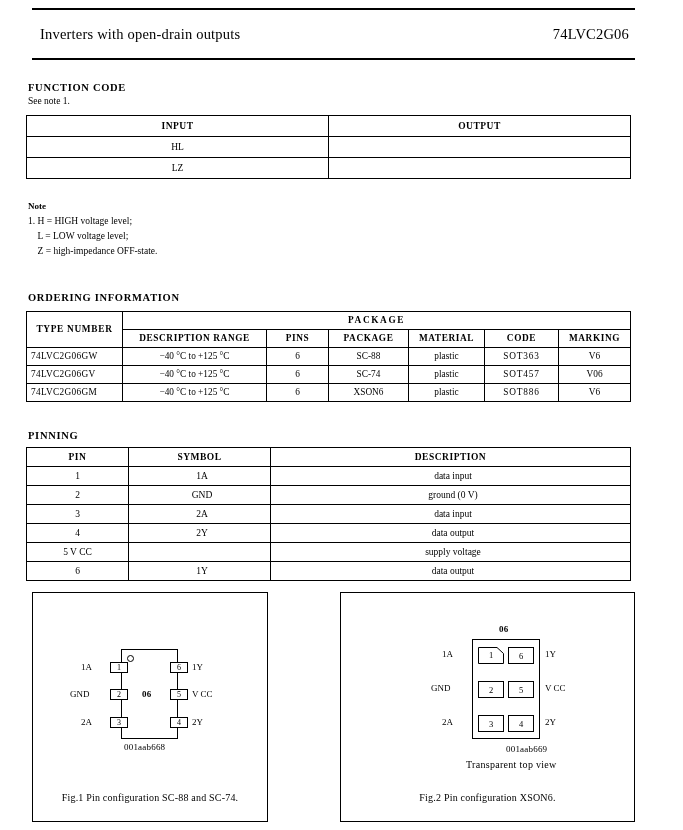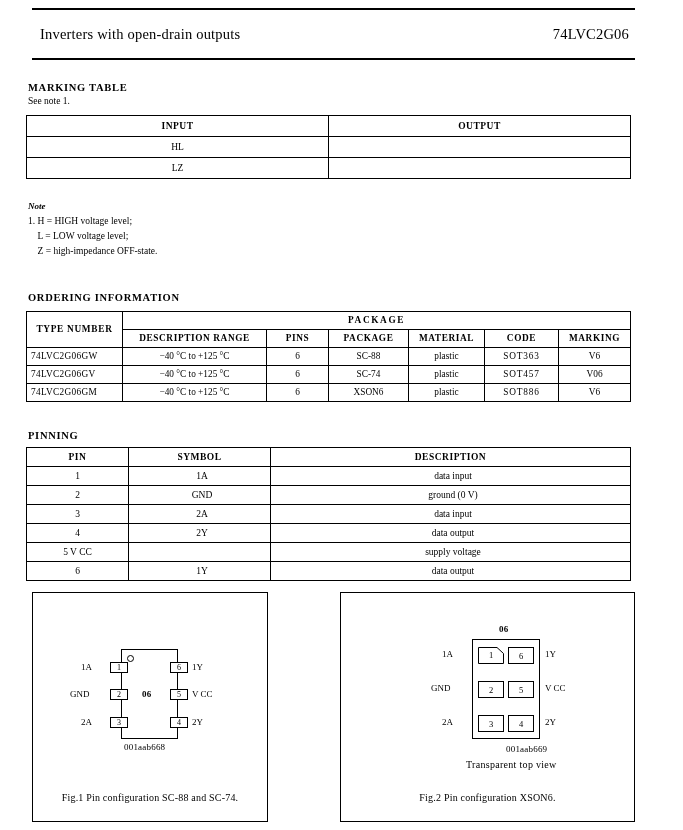--- a/index.html
+++ b/index.html
@@ -198,32 +198,32 @@
   }
   .view-note {
     position: absolute;
     font-size: 10px;
     letter-spacing: .3px;
     white-space: nowrap;
   }
 
   
   .note-block { position: absolute; left: 28px; top: 201px; }
-  .note-title { font-size: 9px; font-weight: bold; font-style: italic; }
+  .note-title { font-size: 9px; font-weight: bold; }
   .note-line { font-size: 9.5px; margin-top: 5px; white-space: pre; }
 </style>
 </head>
 <body>
 
 <div class="page-header">
   <span class="header-title">Inverters with open-drain outputs</span>
   <span class="header-part">74LVC2G06</span>
 </div>
 
-<div class="section-heading" style="left:28px; top:82px;">MARKING TABLE</div>
+<div class="section-heading" style="left:28px; top:82px;">FUNCTION CODE</div>
 <div class="sub-note" style="left:28px; top:96px;">See note 1.</div>
 
 <table class="dsheet outer-thick" id="function-table">
   <colgroup>
       <col style="width:302px">
       <col style="width:302px">
     </colgroup>
   <tbody>
     <tr>
       <td class="hdr">INPUT</td>

